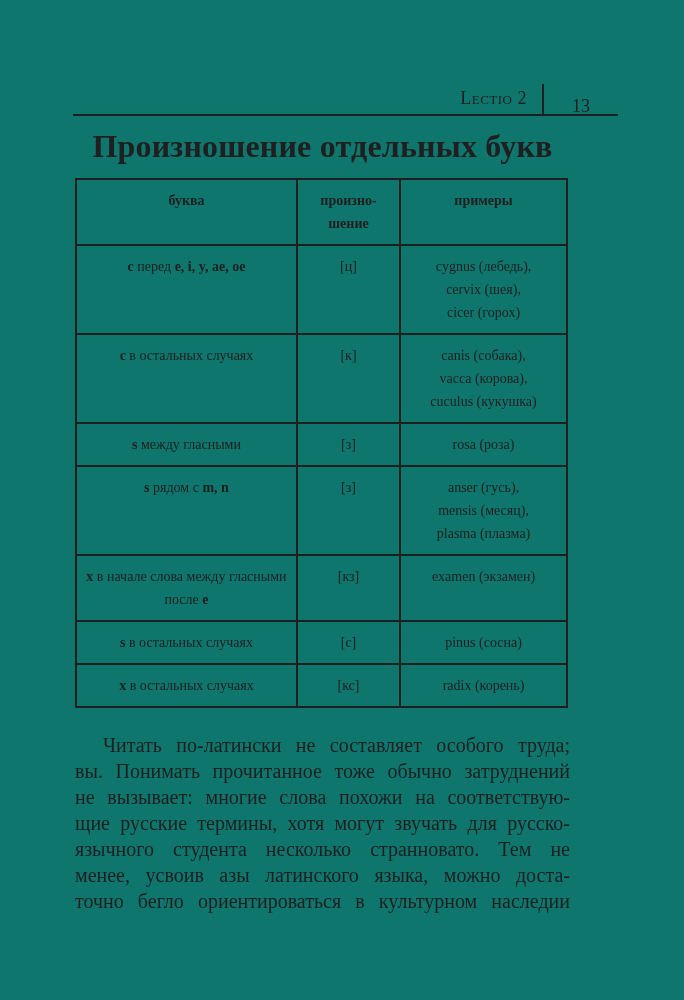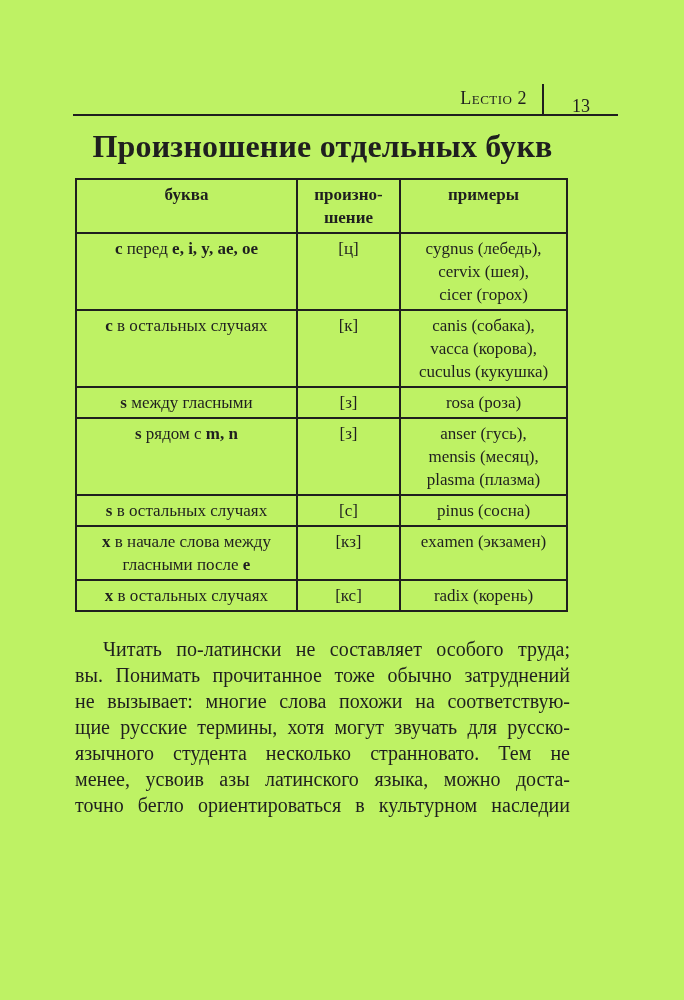--- a/index.html
+++ b/index.html
@@ -3,21 +3,21 @@
 <meta charset="utf-8">
 <style>
   html, body { margin: 0; padding: 0; }
   body {
     width: 684px; height: 1000px;
     background: #ffffff;
     font-family: "Liberation Serif", "DejaVu Serif", serif;
     color: #1f1f1f;
     -webkit-font-smoothing: antialiased;
   }
-  .page { position: relative; width: 684px; height: 1000px; background: #bef264; overflow: hidden; }
+  .page { position: relative; width: 684px; height: 1000px; background: #0f766e; overflow: hidden; }
 
   
   .running-head {
     position: absolute; left: 73px; top: 84px; width: 545px; height: 30px;
     display: flex; justify-content: flex-end; align-items: stretch;
     border-bottom: 2px solid #1f1f1f;
     font-size: 18px; line-height: 28px;
   }
   .running-title {
     font-variant-caps: small-caps;
@@ -37,24 +37,24 @@
     letter-spacing: 0.2px;
   }
 
   table.pron-table {
     width: 493px;
     border-collapse: collapse;
     table-layout: fixed;
   }
   .pron-table th, .pron-table td {
     border: 2px solid #1f1f1f;
-    padding: 3px 6px;
+    padding: 9px 6px;
     text-align: center;
     vertical-align: top;
-    font-size: 17px;
+    font-size: 14px;
     line-height: 23px;
     overflow: hidden;
   }
   .pron-table th { font-weight: bold; }
   .col-letter { width: 45%; }
   .col-pron   { width: 21%; }
   .col-ex     { width: 34%; }
   .pron-table b { font-weight: bold; }
 
   
@@ -112,28 +112,28 @@
             <td><b>s</b><span> между гласными</span></td>
             <td>[з]</td>
             <td>rosa (роза)</td>
           </tr>
           <tr>
             <td><b>s</b><span> рядом с </span><b>m, n</b></td>
             <td>[з]</td>
             <td>anser (гусь),<br>mensis (месяц),<br>plasma (плазма)</td>
           </tr>
           <tr>
+            <td><b>x</b><span> в начале слова между гласными после </span><b>e</b></td>
+            <td>[кз]</td>
+            <td>examen (экзамен)</td>
+          </tr>
+          <tr>
             <td><b>s</b><span> в остальных случаях</span></td>
             <td>[с]</td>
             <td>pinus (сосна)</td>
-          </tr>
-          <tr>
-            <td><b>x</b><span> в начале слова между гласными после </span><b>e</b></td>
-            <td>[кз]</td>
-            <td>examen (экзамен)</td>
           </tr>
           <tr>
             <td><b>x</b><span> в остальных случаях</span></td>
             <td>[кс]</td>
             <td>radix (корень)</td>
           </tr>
         </tbody>
     </table>
 
     <div class="body-paragraph" id="paragraph">

